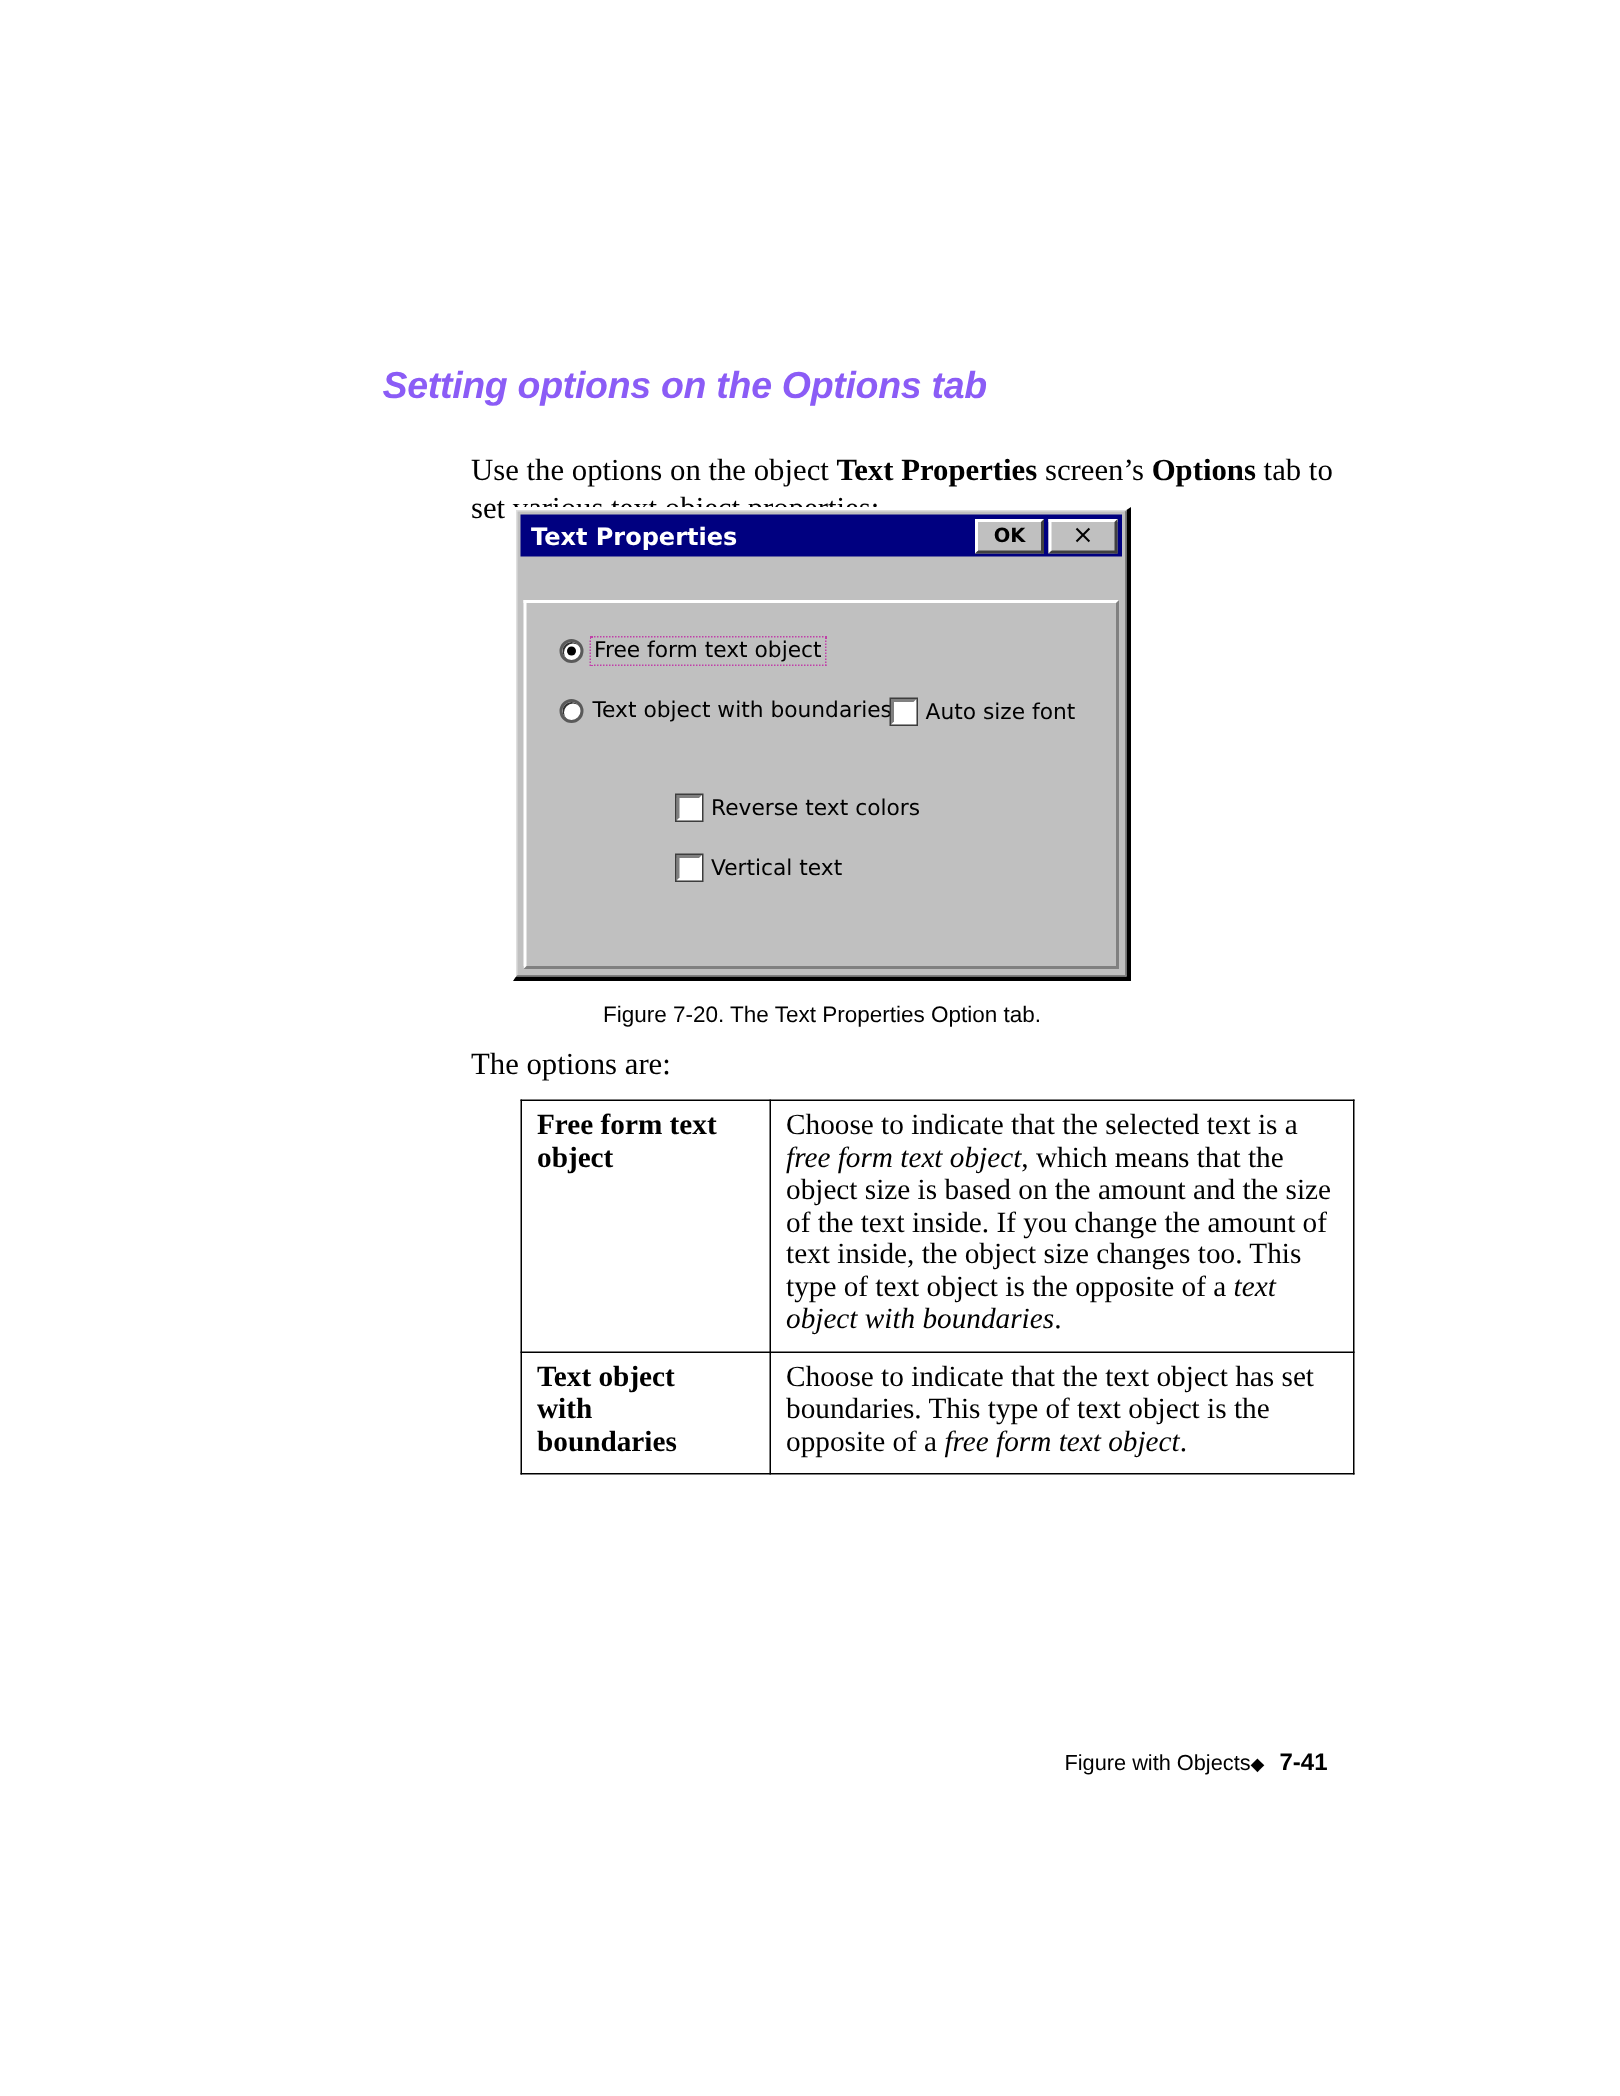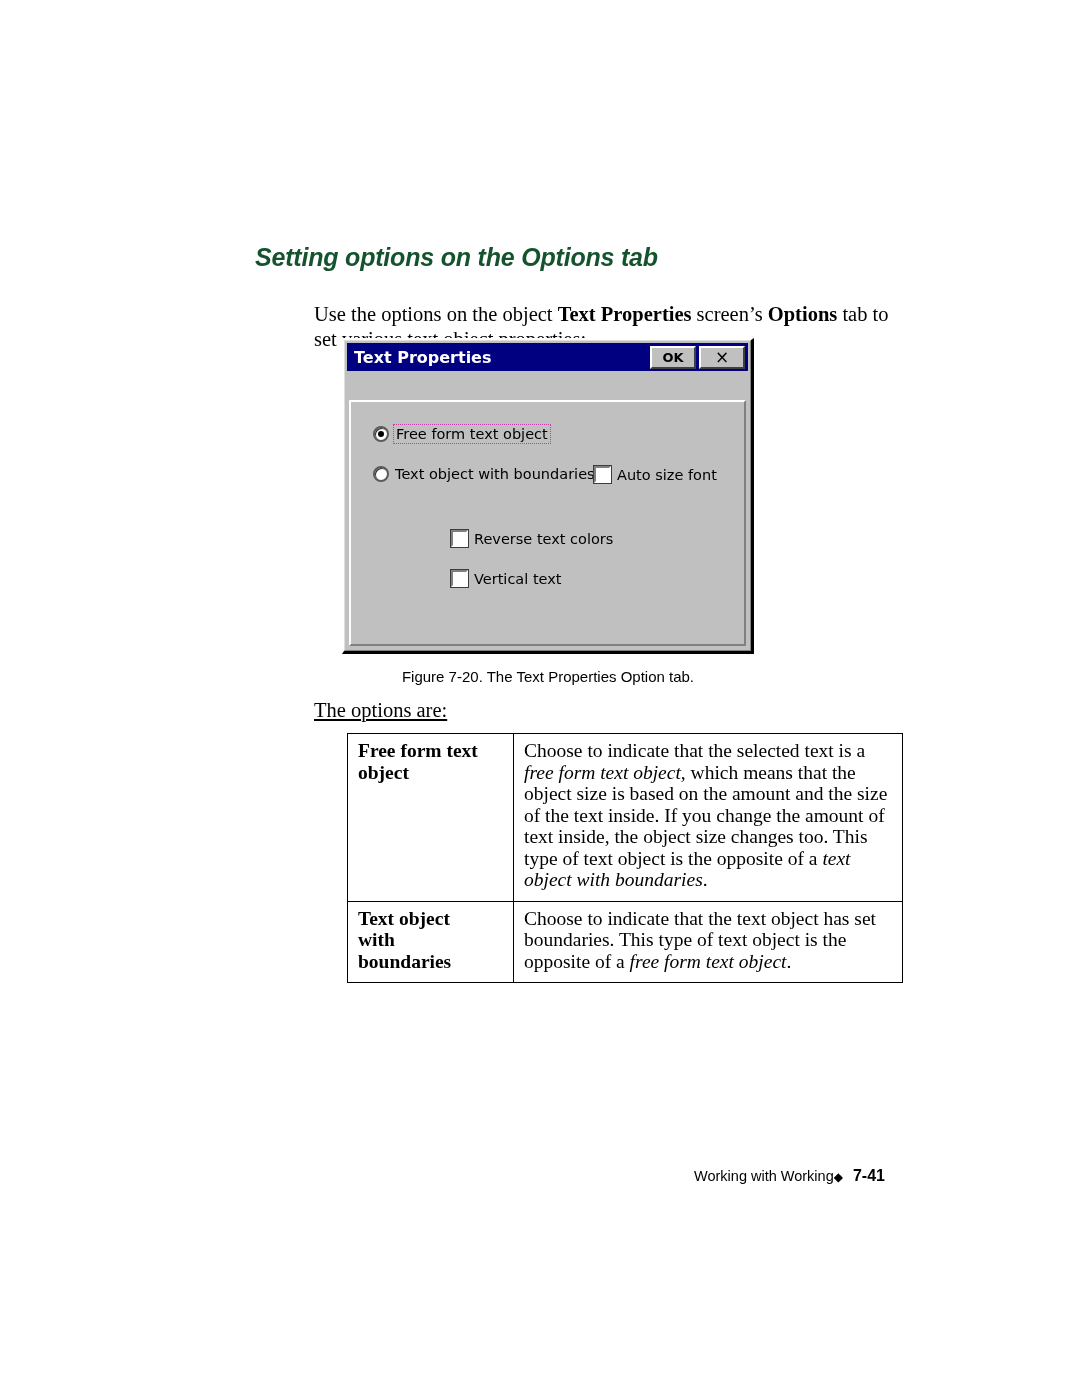--- a/index.html
+++ b/index.html
@@ -20,21 +20,21 @@
   #section-heading {
     position: absolute;
     left: 255px;
     top: 243px;
     width: 640px;
     font-family: "Liberation Sans", sans-serif;
     font-weight: bold;
     font-style: italic;
     font-size: 25px;
     letter-spacing: -0.2px;
-    color: #14532d;
+    color: #8b5cf6;
   }
 
   
   #intro-paragraph {
     position: absolute;
     left: 314px;
     top: 281px;
     width: 598px;
     font-family: "Liberation Serif", serif;
     font-size: 20.5px;
@@ -260,21 +260,20 @@
     color: #000;
   }
 
   
   #options-lead {
     position: absolute;
     left: 314px;
     top: 699px;
     font-family: "Liberation Serif", serif;
     font-size: 20.5px;
-    text-decoration: underline;
   }
 
   
   #options-table {
     position: absolute;
     left: 347px;
     top: 733px;
     width: 556px;
     border-collapse: collapse;
     font-family: "Liberation Serif", serif;
@@ -381,13 +380,13 @@
     </tr>
     <tr>
       <td class="term">
         <span class="term-text">Text object with boundaries</span>
       </td>
       <td class="desc"><span>Choose to indicate that the text object has set boundaries. This type of text object is the opposite of a </span><i>free form text object</i><span>.</span></td>
     </tr>
   </tbody>
 </table>
 
-<div id="page-footer"><span>Working with Working</span><span class="footer-diamond">◆</span><span class="footer-page">7-41</span></div>
+<div id="page-footer"><span>Figure with Objects</span><span class="footer-diamond">◆</span><span class="footer-page">7-41</span></div>
 
 </body></html>

